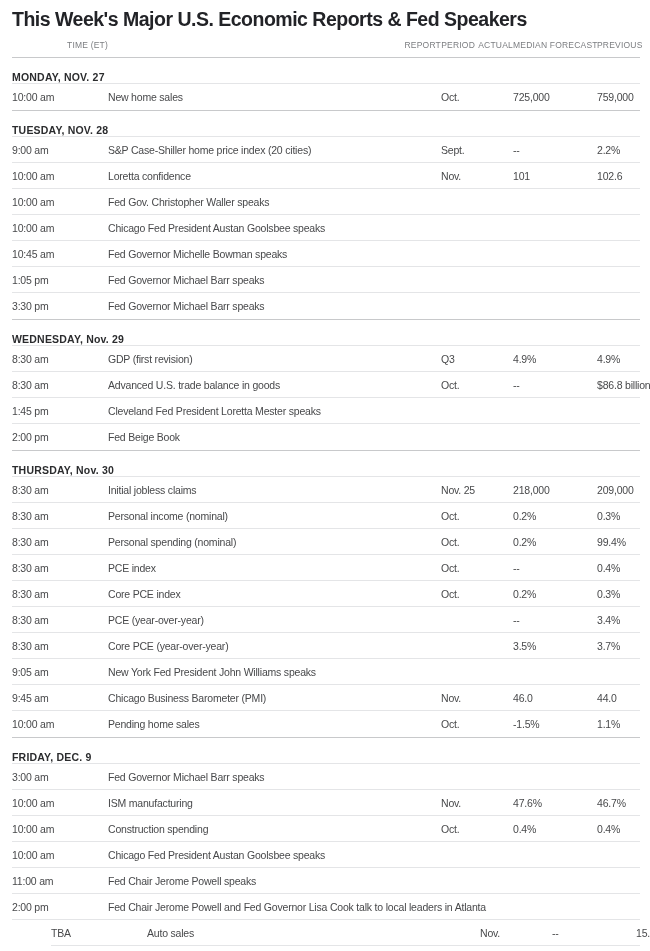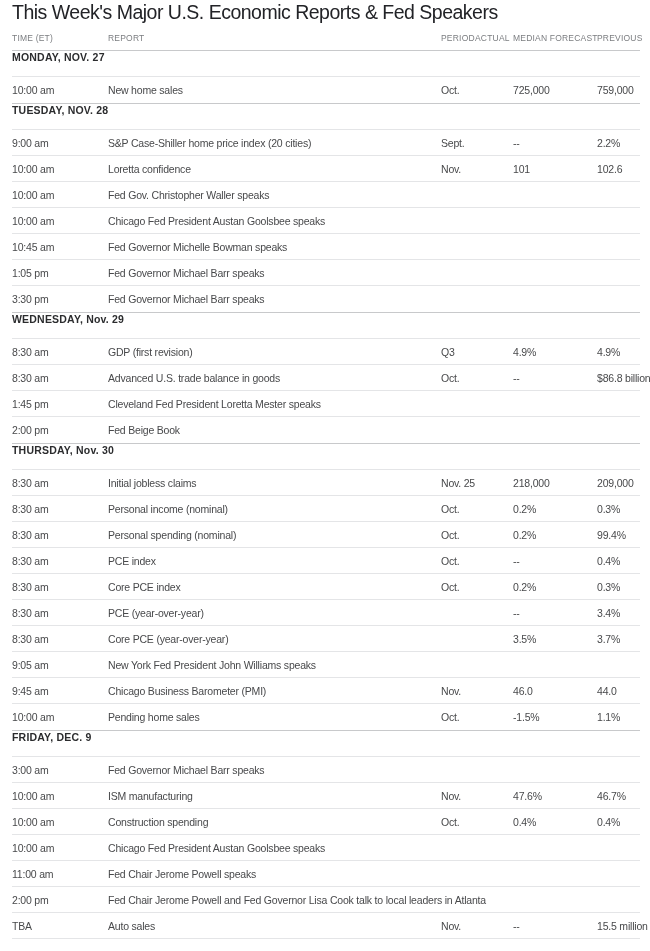--- a/index.html
+++ b/index.html
@@ -17,50 +17,52 @@
     font-family: "Liberation Sans", "DejaVu Sans", sans-serif;
   }
   .page {
     width: 650px;
     height: 951px;
     overflow: hidden;
     background: var(--background);
     padding: 0 10px 0 12px;
   }
   .page-title {
+    margin-top: 7px;
     font-size: 19.5px;
     line-height: 25px;
-    font-weight: 400;
+    font-weight: 700;
     letter-spacing: -0.5px;
     color: var(--title-text);
     white-space: nowrap;
   }
   .grid {
     display: grid;
     grid-template-columns: 96px 333px 34px 38px 84px 1fr;
     align-items: center;
   }
   .hdr-row {
     height: 26px;
     border-bottom: 1px solid var(--section-divider);
   }
   .hdr-cell {
     font-size: 8.5px;
     letter-spacing: 0.2px;
     color: var(--header-text);
     text-transform: uppercase;
     white-space: nowrap;
     overflow: visible;
+    text-align: right;
   }
   .section { border-top: 1px solid var(--section-divider); }
   .section:first-of-type { border-top: none; }
   .row { height: 26px; border-bottom: 1px solid var(--row-divider); }
   .section .row:last-child { border-bottom: none; }
-  .section:last-of-type .row:last-child { border-bottom: 1px solid var(--row-divider); }
-  .day-row { display: flex; align-items: flex-start; }
+  .section:last-of-type .row:last-child { border-bottom: 1px solid var(--row-divider); margin-left: 39px; }
+  .day-row { display: flex; align-items: flex-end; }
   .day-label {
     font-size: 10.5px;
     font-weight: 700;
     letter-spacing: 0.2px;
     color: var(--day-text);
     white-space: nowrap;
   }
   .cell {
     font-size: 10.5px;
     letter-spacing: -0.2px;

